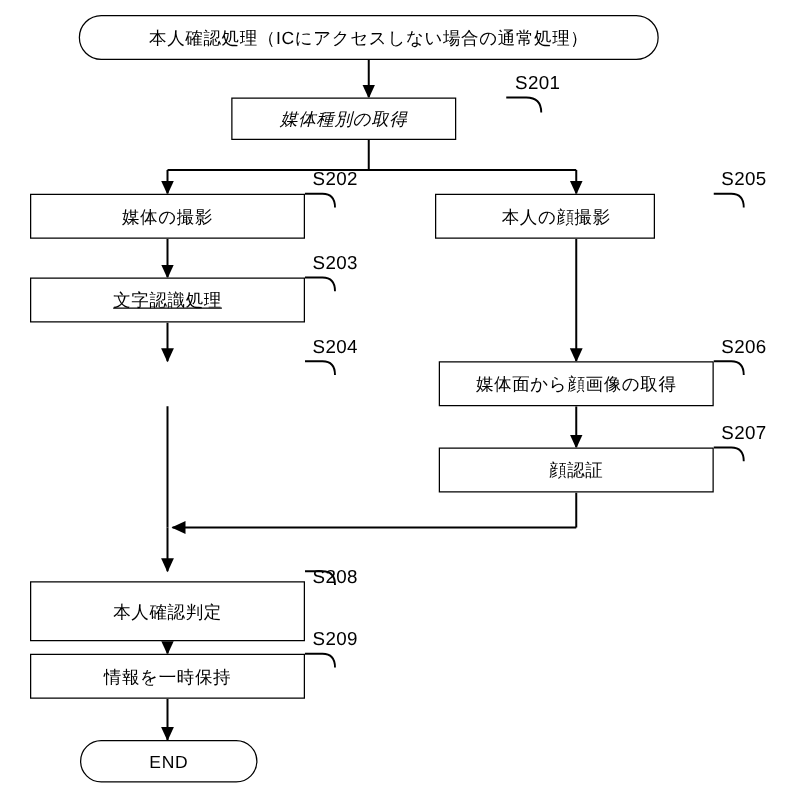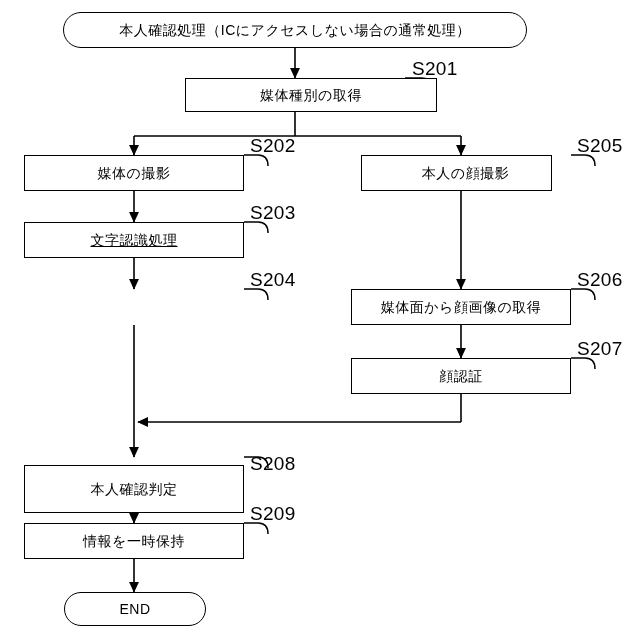--- a/index.html
+++ b/index.html
@@ -38,21 +38,21 @@
     font-size: 14px;
     line-height: 1.2;
     letter-spacing: 0.5px;
     white-space: nowrap;
   }
   .terminator {
     border-radius: 999px;
   }
   .label {
     position: absolute;
-    font-size: 19px;
+    font-size: 15px;
     letter-spacing: 0.3px;
     white-space: nowrap;
   }
 </style>
 </head>
 <body>
 
 <div id="flow">
 
   <svg id="wires" viewBox="0 0 640 640">
@@ -94,38 +94,38 @@
       <path d="M571,358 L585,358 Q595,358 595,369" stroke-width="1.5"></path>
       <path d="M244,457 L258,457 Q268,457 268,468" stroke-width="1.5"></path>
       <path d="M244,523 L258,523 Q268,523 268,534" stroke-width="1.5"></path>
     </g>
   </svg>
 
   <div class="node terminator" style="left:63px; top:12px; width:464px; height:36px;">
     <span>本人確認処理（ICにアクセスしない場合の通常処理）</span>
   </div>
 
-  <div class="node" style="left:185px; top:78px; width:252px; height:34px;">
+  <div class="node" style="left:185px; top:78px; width:180px; height:34px;font-style:italic;">
     <span>媒体種別の取得</span>
   </div>
   <div class="label" style="left:412px; top:58px;">S201</div>
 
   <div class="node" style="left:24px; top:155px; width:220px; height:36px;">
     <span>媒体の撮影</span>
   </div>
   <div class="label" style="left:250px; top:135px;">S202</div>
 
   <div class="node" style="left:24px; top:222px; width:220px; height:36px;text-decoration:underline;">
     <span>文字認識処理</span>
   </div>
   <div class="label" style="left:250px; top:202px;">S203</div>
 
   <div class="label" style="left:250px; top:269px;">S204</div>
 
-  <div class="node" style="left:361px; top:155px; width:191px; height:36px;padding-left:18px;">
+  <div class="node" style="left:348px; top:155px; width:176px; height:36px;padding-left:18px;">
     <span>本人の顔撮影</span>
   </div>
   <div class="label" style="left:577px; top:135px;">S205</div>
 
   <div class="node" style="left:351px; top:289px; width:220px; height:36px;">
     <span>媒体面から顔画像の取得</span>
   </div>
   <div class="label" style="left:577px; top:269px;">S206</div>
 
   <div class="node" style="left:351px; top:358px; width:220px; height:36px;">

